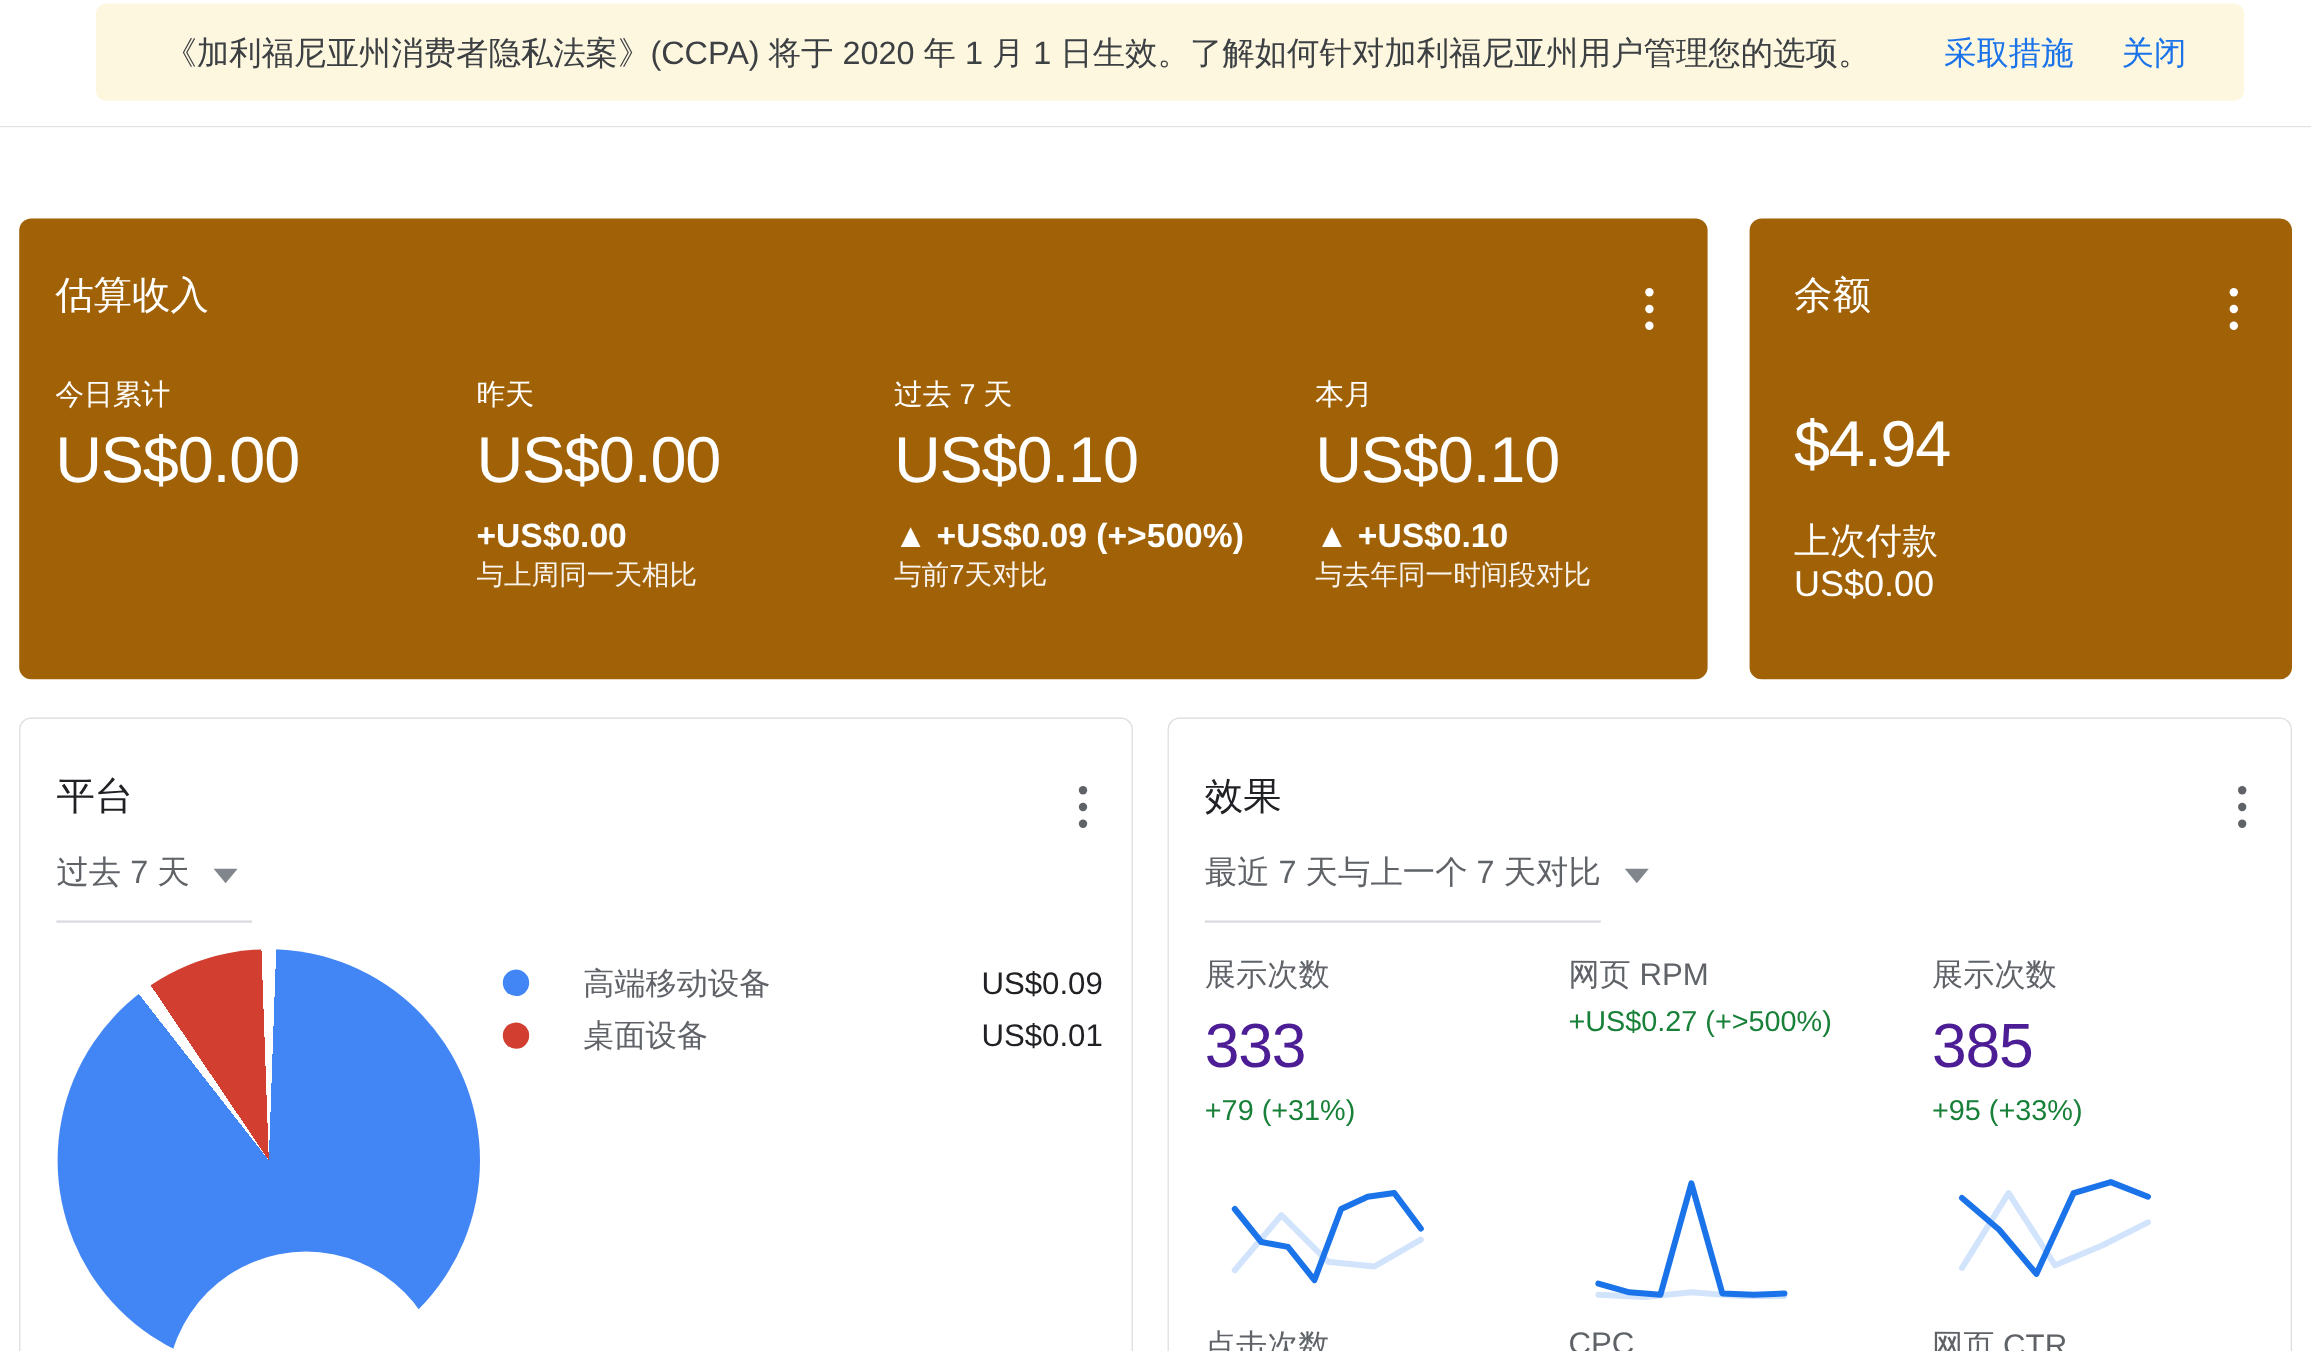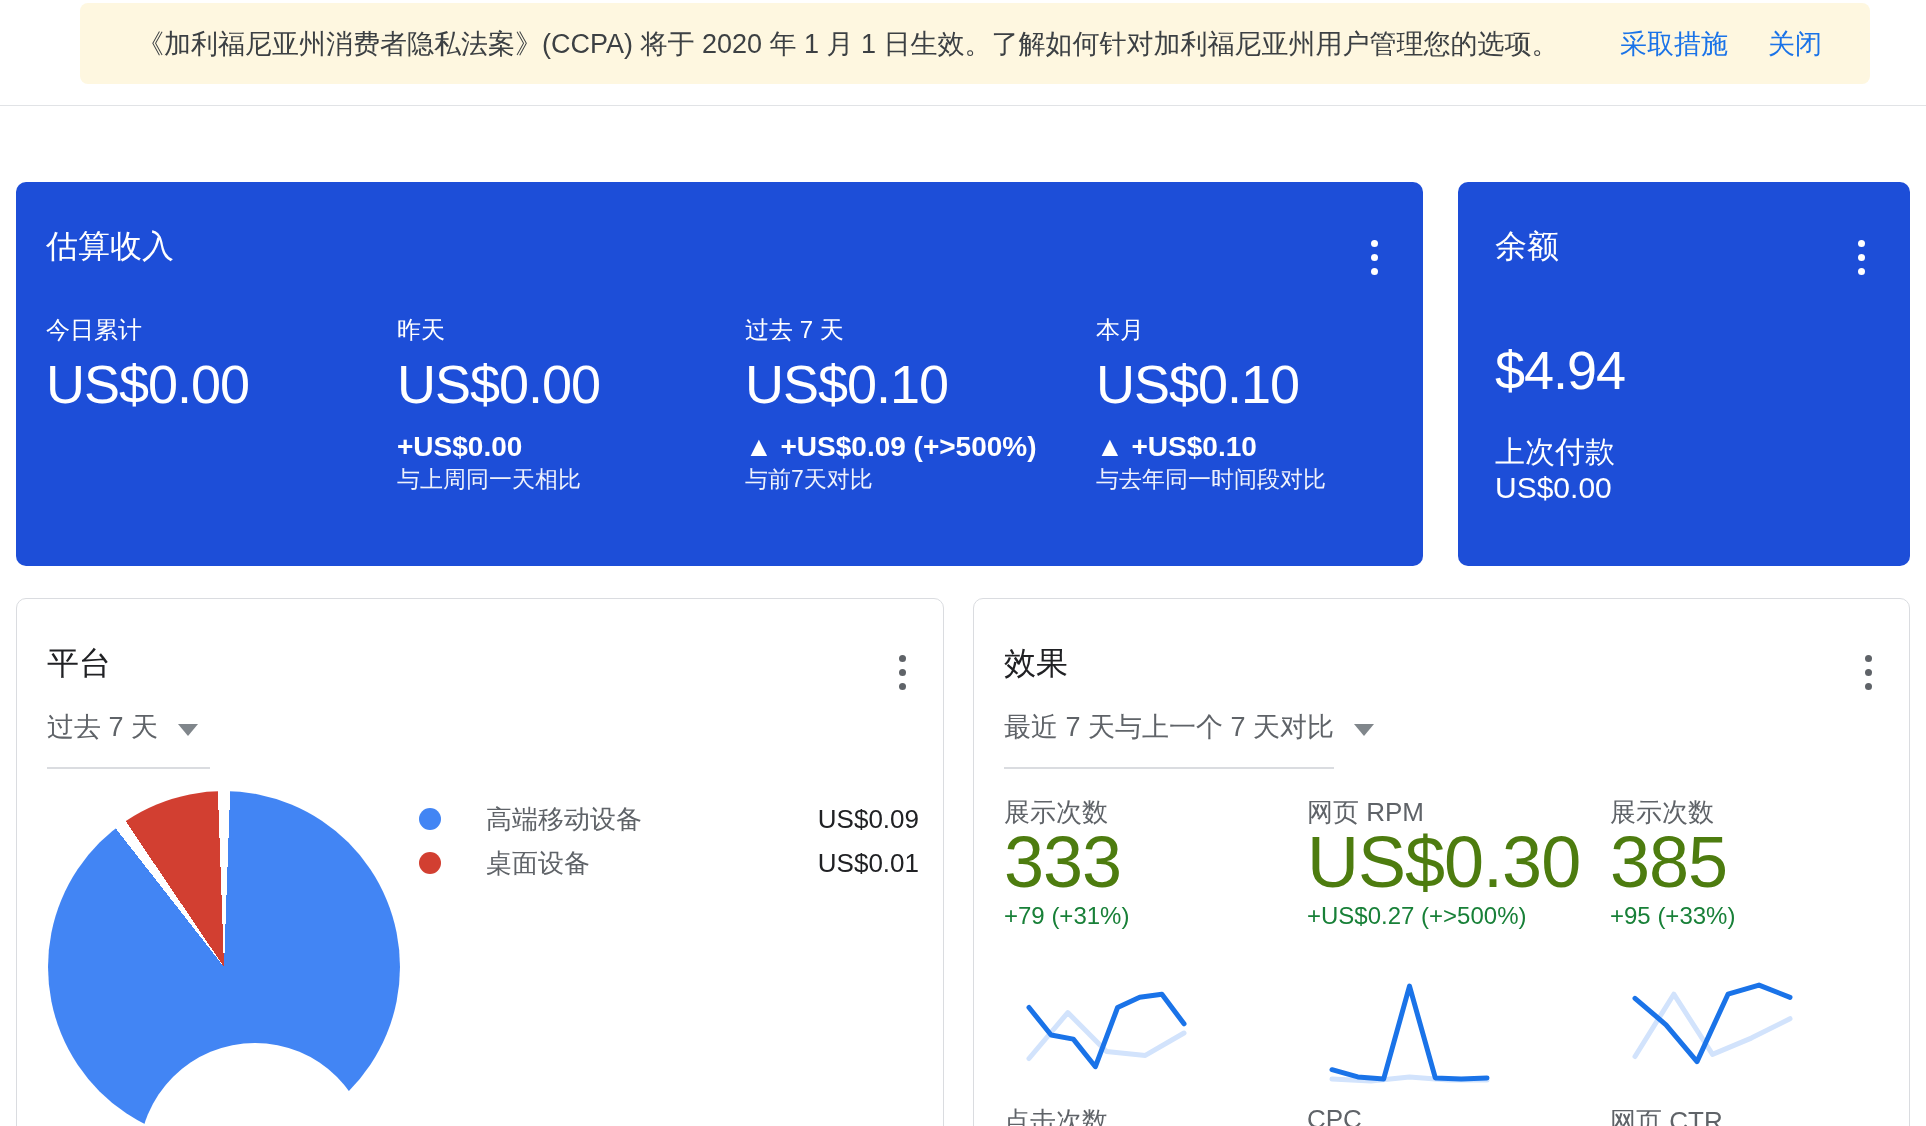--- a/index.html
+++ b/index.html
@@ -13,21 +13,21 @@
     position:absolute;left:80px;top:3px;width:1790px;height:81px;
     background:#fef7e0;border-radius:8px;display:flex;align-items:center;
   }
   .notice-text{margin-left:57px;font-size:27px;color:#3c4043;flex:1;white-space:nowrap;}
   .notice-actions{display:flex;gap:40px;margin-right:48px;font-size:27px;font-weight:400;color:#1a73e8;white-space:nowrap;}
   .notice-actions span{cursor:pointer;}
   .top-divider{position:absolute;left:0;top:105px;width:1926px;height:1px;background:#e1e3e6;}
 
   
   .card{position:absolute;border-radius:10px;box-sizing:border-box;}
-  .card.blue{background:#1d4ed8;color:#ffffff;}
+  .card.blue{background:#a16207;color:#ffffff;}
   .card.white{background:#ffffff;border:1px solid #dadce0;color:#202124;}
   #earnings{left:16px;top:182px;width:1407px;height:384px;}
   #balance{left:1458px;top:182px;width:452px;height:384px;}
   #platforms{left:16px;top:598px;width:928px;height:572px;}
   #performance{left:973px;top:598px;width:937px;height:572px;}
 
   .card-title{position:absolute;top:44px;left:30px;font-size:32px;line-height:40px;font-weight:400;}
   #balance .card-title{left:37px;}
 
   .kebab{position:absolute;top:58px;right:44px;width:8px;cursor:pointer;}
@@ -64,21 +64,21 @@
   .legend{position:absolute;left:402px;right:24px;top:198px;}
   .legend-row{display:flex;align-items:center;height:44px;gap:21px;}
   .legend-dot{width:22px;height:22px;border-radius:50%;margin-right:24px;flex:none;}
   .legend-label{font-size:26px;color:#5f6368;flex:1;}
   .legend-value{font-size:26px;color:#202124;}
 
   
   .metric{position:absolute;top:196px;}
   .m1{left:30px;}.m2{left:333px;}.m3{left:636px;}
   .metric .lbl{font-size:26px;color:#5f6368;line-height:34px;white-space:nowrap;}
-  .metric .val{font-size:72px;line-height:62px;margin-top:2px;color:#4d7c0f;letter-spacing:-1px;}
+  .metric .val{font-size:52px;line-height:62px;margin-top:12px;color:#4c1d95;letter-spacing:-1px;}
   .metric .delta{font-size:24px;color:#188038;line-height:30px;margin-top:8px;white-space:nowrap;}
 
   .spark{position:absolute;top:378px;width:155px;height:112px;overflow:visible;}
   .s1{left:55px;}.s2{left:358px;}.s3{left:661px;}
 
   .bottom-label{position:absolute;top:505px;font-size:26px;color:#5f6368;white-space:nowrap;}
   .b1{left:30px;}.b2{left:333px;}.b3{left:636px;}
 </style>
 </head>
 <body>
@@ -182,21 +182,20 @@
   </div>
   <div class="range-underline"></div>
 
   <div class="metric m1">
     <div class="lbl">展示次数</div>
     <div class="val">333</div>
     <div class="delta">+79 (+31%)</div>
   </div>
   <div class="metric m2">
     <div class="lbl">网页 RPM</div>
-    <div class="val">US$0.30</div>
     <div class="delta">+US$0.27 (+&gt;500%)</div>
   </div>
   <div class="metric m3">
     <div class="lbl">展示次数</div>
     <div class="val">385</div>
     <div class="delta">+95 (+33%)</div>
   </div>
 
   <svg class="spark s1" viewBox="0 0 155 110">
       <polyline points="0.0,80.5 38.8,34.6 77.5,73.4 116.3,77.4 155.0,55.0" fill="none" stroke="#d2e3fc" stroke-width="5" stroke-linejoin="round" stroke-linecap="round"></polyline>

